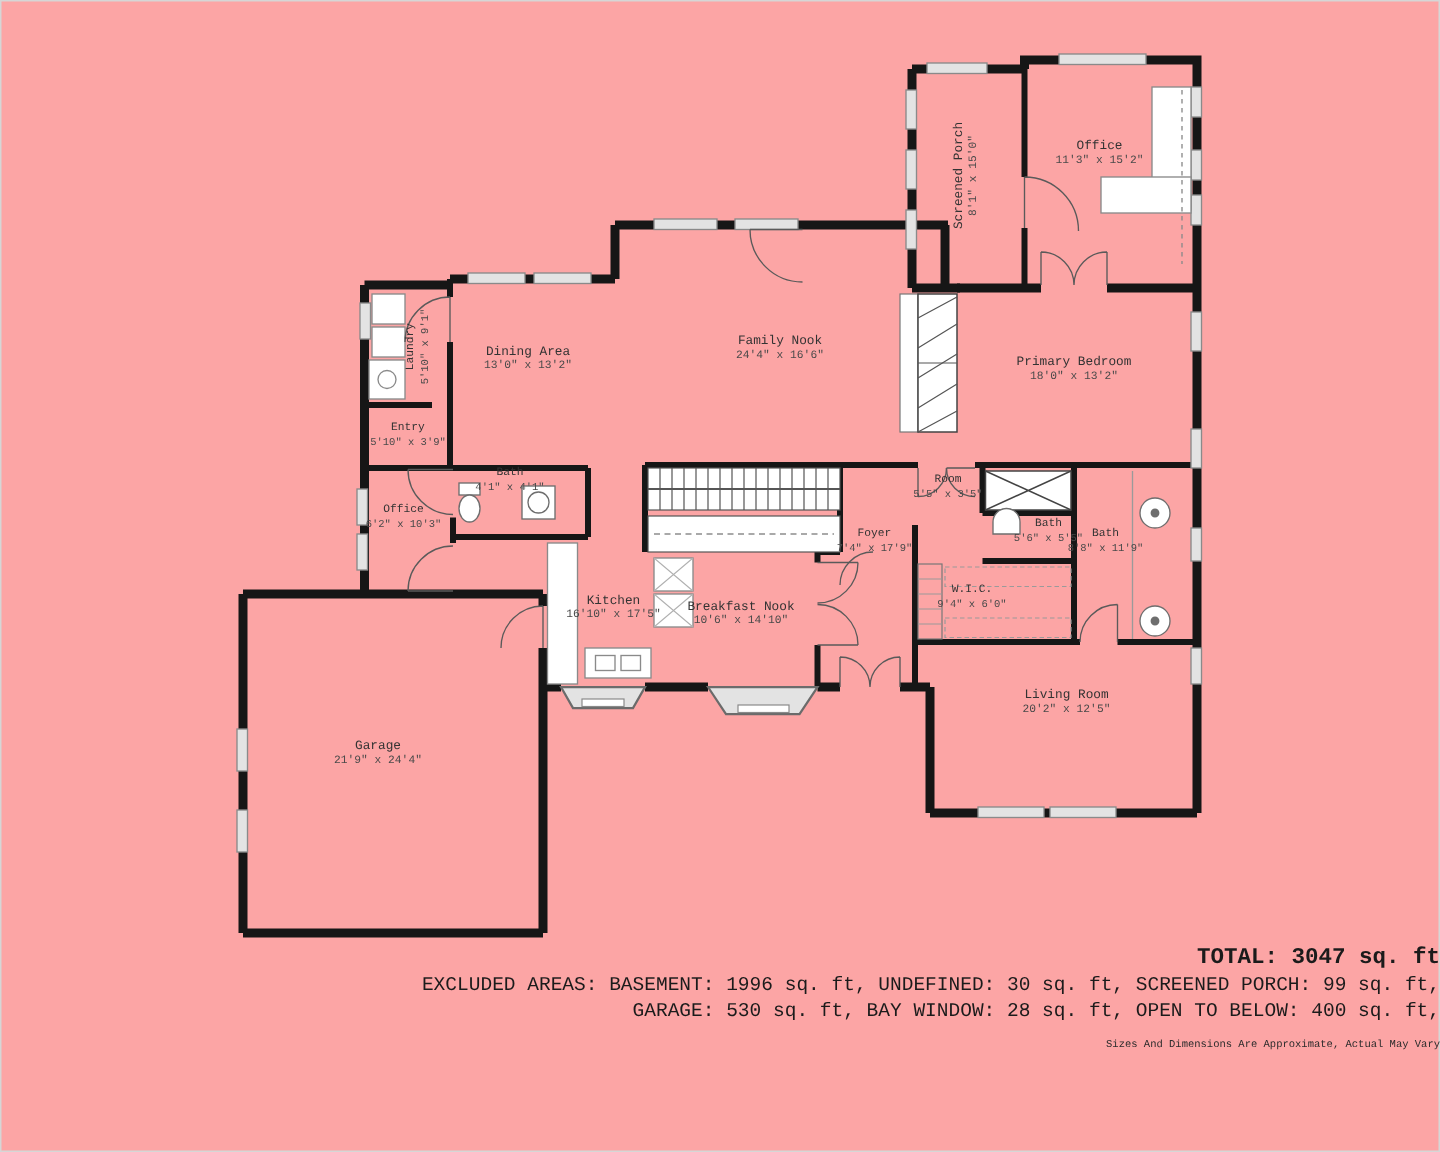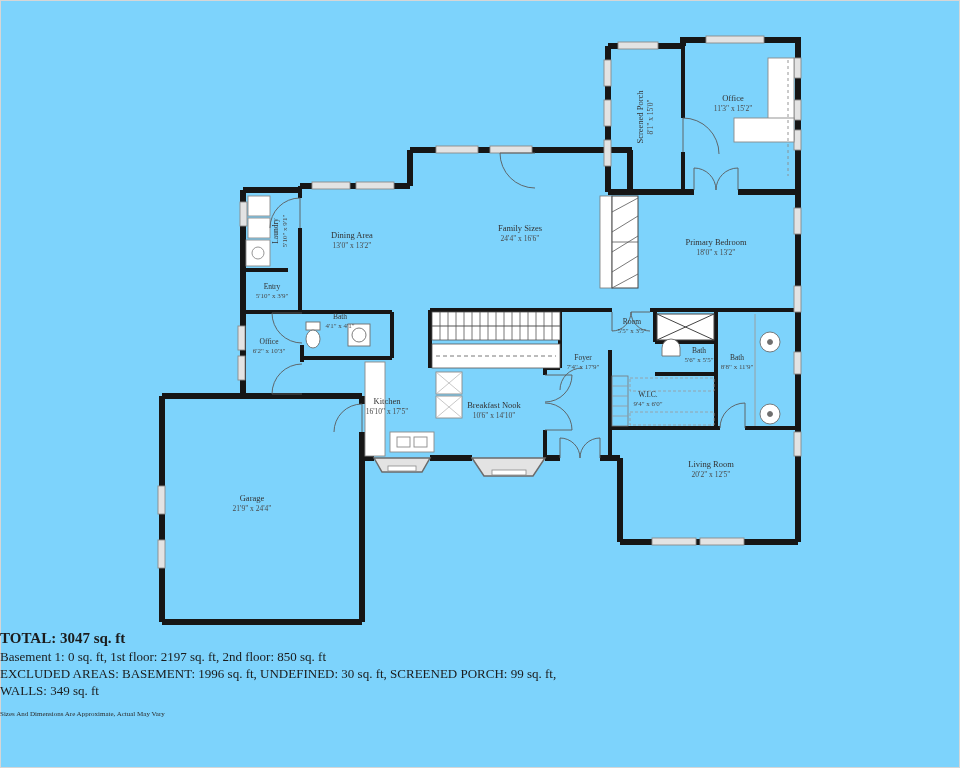--- a/index.html
+++ b/index.html
@@ -1,27 +1,27 @@
 <!DOCTYPE html>
 <html><head>
 <meta charset="utf-8">
 <style>
   html,body{margin:0;padding:0;background:#fff;}
-  #stage{position:relative;width:960px;height:768px;background:#7dd3fc;
-         font-family:Liberation Serif, serif;overflow:hidden;
+  #stage{position:relative;width:960px;height:768px;background:#fca5a5;
+         font-family:Liberation Mono, monospace;overflow:hidden;
          outline:1px solid #d6d6d6;outline-offset:-1px;}
   #plan-svg{position:absolute;left:0;top:0;}
   .room-label{position:absolute;transform:translate(-50%,-50%);text-align:center;
               color:#3a3a3a;font-size:8px;line-height:1.3;white-space:nowrap;pointer-events:none;}
   .room-label .rname{display:block;font-size:8.5px;color:#333;}
   .room-label .rdims{display:block;font-size:7.5px;color:#4a4a4a;}
   .room-label.rot{transform:translate(-50%,-50%) rotate(-90deg);}
   .room-label.sm .rname{font-size:7.5px;}
   .room-label.sm .rdims{font-size:7px;}
-  #summary{position:absolute;left:0;top:630px;width:960px;text-align:left;color:#1b1b1b;}
+  #summary{position:absolute;left:0;top:630px;width:960px;text-align:right;color:#1b1b1b;}
   #summary .total{font-weight:bold;font-size:15px;margin-bottom:2px;}
   #summary .line{font-size:13px;line-height:1.3;}
   #summary .disclaimer{font-size:7px;color:#2c2c2c;margin-top:10px;}
 </style>
 </head>
 <body>
 
 <div id="stage">
 
   <svg id="plan-svg" width="960" height="768" viewBox="0 0 960 768">
@@ -210,21 +210,21 @@
 
   <div class="room-label rot" style="left:645px;top:117px">
     <span class="rname">Screened Porch</span>
     <span class="rdims">8'1" x 15'0"</span>
   </div>
   <div class="room-label" style="left:733px;top:103px">
     <span class="rname">Office</span>
     <span class="rdims">11'3" x 15'2"</span>
   </div>
   <div class="room-label" style="left:520px;top:233px">
-    <span class="rname">Family Sizes</span>
+    <span class="rname">Family Nook</span>
     <span class="rdims">24'4" x 16'6"</span>
   </div>
   <div class="room-label" style="left:352px;top:240px">
     <span class="rname">Dining Area</span>
     <span class="rdims">13'0" x 13'2"</span>
   </div>
   <div class="room-label rot sm" style="left:280px;top:231px">
     <span class="rname">Laundry</span>
     <span class="rdims">5'10" x 9'1"</span>
   </div>
@@ -237,21 +237,21 @@
     <span class="rdims">18'0" x 13'2"</span>
   </div>
   <div class="room-label sm" style="left:269px;top:346px">
     <span class="rname">Office</span>
     <span class="rdims">6'2" x 10'3"</span>
   </div>
   <div class="room-label sm" style="left:340px;top:321px">
     <span class="rname">Bath</span>
     <span class="rdims">4'1" x 4'1"</span>
   </div>
-  <div class="room-label" style="left:387px;top:406px">
+  <div class="room-label" style="left:409px;top:406px">
     <span class="rname">Kitchen</span>
     <span class="rdims">16'10" x 17'5"</span>
   </div>
   <div class="room-label" style="left:494px;top:410px">
     <span class="rname">Breakfast Nook</span>
     <span class="rdims">10'6" x 14'10"</span>
   </div>
   <div class="room-label sm" style="left:583px;top:362px">
     <span class="rname">Foyer</span>
     <span class="rdims">7'4" x 17'9"</span>
@@ -276,19 +276,18 @@
     <span class="rname">Living Room</span>
     <span class="rdims">20'2" x 12'5"</span>
   </div>
   <div class="room-label" style="left:252px;top:503px">
     <span class="rname">Garage</span>
     <span class="rdims">21'9" x 24'4"</span>
   </div>
 
   <div id="summary">
     <div class="total">TOTAL: 3047 sq. ft</div>
-    <div class="line">Basement 1: 0 sq. ft, 1st floor: 2197 sq. ft, 2nd floor: 850 sq. ft</div>
     <div class="line">EXCLUDED AREAS: BASEMENT: 1996 sq. ft, UNDEFINED: 30 sq. ft, SCREENED PORCH: 99 sq. ft,</div>
-    <div class="line">WALLS: 349 sq. ft</div>
+    <div class="line">GARAGE: 530 sq. ft, BAY WINDOW: 28 sq. ft, OPEN TO BELOW: 400 sq. ft,</div>
     <div class="disclaimer">Sizes And Dimensions Are Approximate, Actual May Vary</div>
   </div>
 
 </div>
 
 </body></html>

